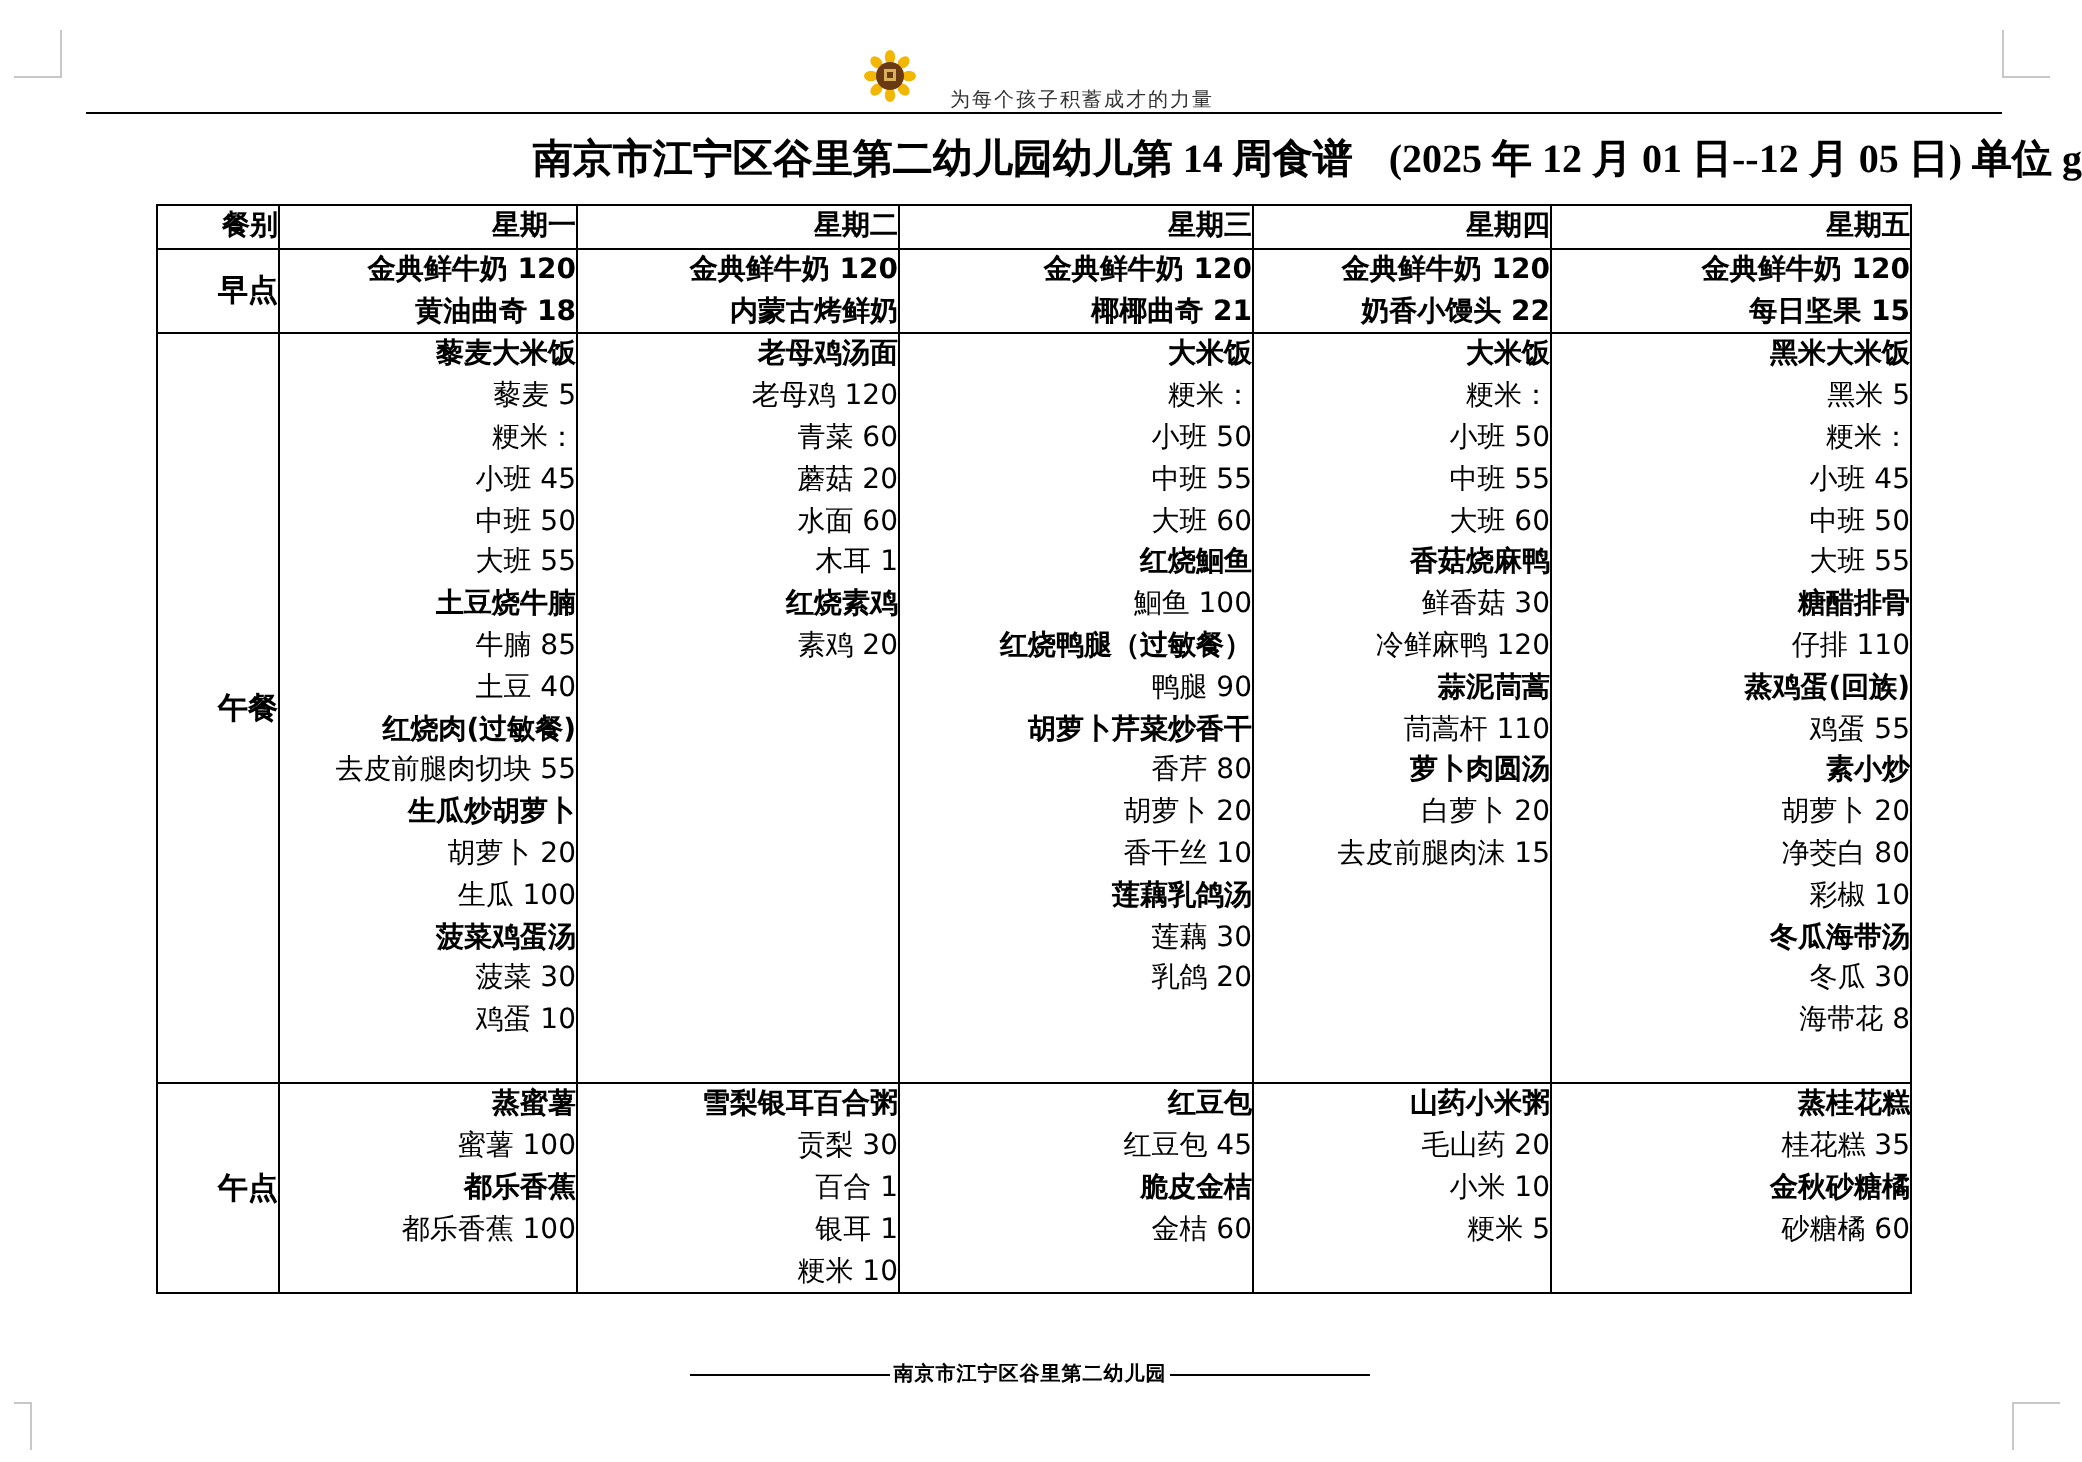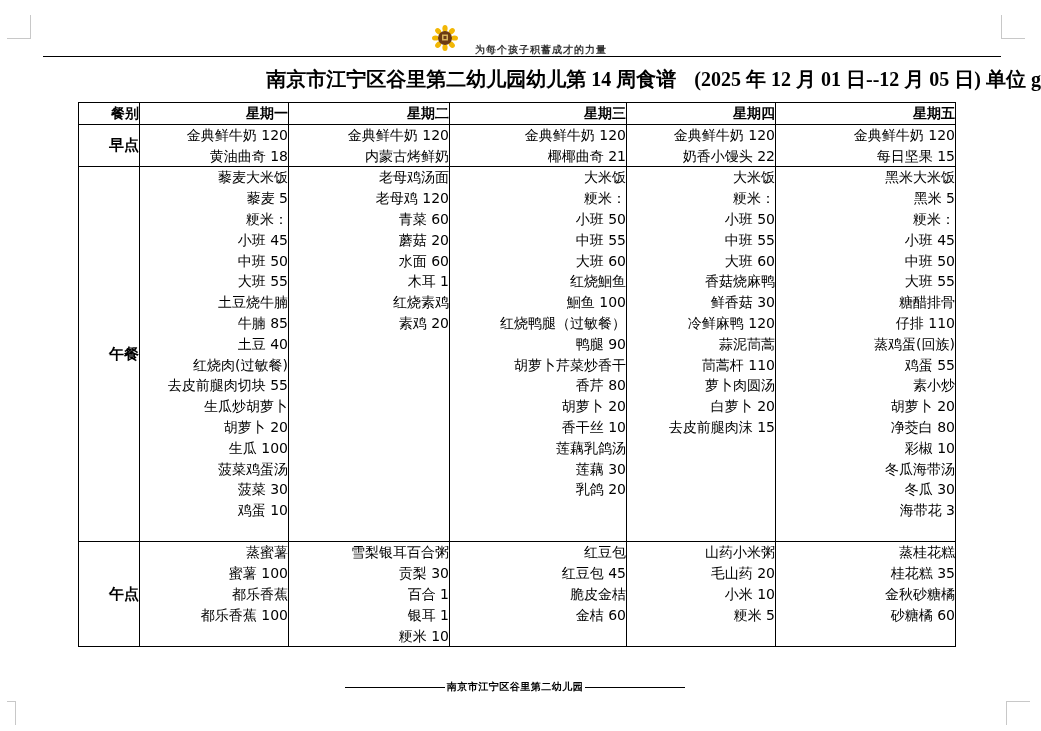--- a/index.html
+++ b/index.html
@@ -8,34 +8,34 @@
 
   .corner { position:absolute; border-color:#c8c8c8; border-style:solid; border-width:0; }
   .c-tl { left:7px; top:15px; width:23px; height:23px; border-right-width:1px; border-bottom-width:1px; }
   .c-tr { left:1001px; top:15px; width:23px; height:23px; border-left-width:1px; border-bottom-width:1px; }
   .c-bl { left:7px; top:701px; width:8px; height:23px; border-right-width:1px; border-top-width:1px; }
   .c-br { left:1006px; top:701px; width:23px; height:23px; border-left-width:1px; border-top-width:1px; }
 
   .header-rule { position:absolute; left:43px; top:56px; width:958px; height:0; border-top:1.5px solid #000; }
   .logo { position:absolute; left:432px; top:25px; width:26px; height:26px; }
   .slogan { position:absolute; left:475px; top:43px; font-size:10px; letter-spacing:1px;
-            font-family:"DejaVu Serif","Liberation Serif", serif; color:#333;font-weight:bold; }
+            font-family:"DejaVu Serif","Liberation Serif", serif; color:#333; }
 
   .title { position:absolute; left:0; top:66px; width:1041px; text-align:right;
            font-family:"Liberation Serif","DejaVu Serif", serif; font-weight:bold; font-size:20px; white-space:nowrap; }
   .title .gap { display:inline-block; width:18px; }
 
   table.menu { position:absolute; left:78px; top:102px; width:877px; border-collapse:collapse;
                table-layout:fixed; font-size:14px; }
   table.menu td, table.menu th { border:1px solid #000; text-align:right; vertical-align:top;
                padding:0; line-height:20.8px; }
   table.menu th { font-weight:bold; height:20px; }
   .rowlabel { vertical-align:middle !important; font-weight:bold; font-size:15px; }
   .line { display:block; white-space:nowrap; }
-  .dish { font-weight:normal; }
+  .dish { font-weight:bold; }
   .ing { font-weight:normal; }
 
   .footer { position:absolute; left:345px; top:680px; width:340px; height:14px; display:flex; align-items:center; }
   .footer .rule { flex:1; border-top:1px solid #000; height:0; }
   .footer .txt { font-size:10px; font-weight:bold; padding:0 2px; font-family:"DejaVu Serif","Liberation Serif", serif; letter-spacing:0.5px;text-align:center; }
 </style>
 </head>
 <body>
 
 <div class="corner c-tl"></div>
@@ -184,21 +184,21 @@
           <span class="line dish">糖醋排骨</span>
           <span class="line ing">仔排 110</span>
           <span class="line dish">蒸鸡蛋(回族)</span>
           <span class="line ing">鸡蛋 55</span>
           <span class="line dish">素小炒</span>
           <span class="line ing">胡萝卜 20</span>
           <span class="line ing">净茭白 80</span>
           <span class="line ing">彩椒 10</span>
           <span class="line dish">冬瓜海带汤</span>
           <span class="line ing">冬瓜 30</span>
-          <span class="line ing">海带花 3</span>
+          <span class="line ing">海带花 8</span>
         </td>
       </tr>
       <tr style="height: 105px;">
         <td class="rowlabel">午点</td>
         <td>
           <span class="line dish">蒸蜜薯</span>
           <span class="line ing">蜜薯 100</span>
           <span class="line dish">都乐香蕉</span>
           <span class="line ing">都乐香蕉 100</span>
         </td>

